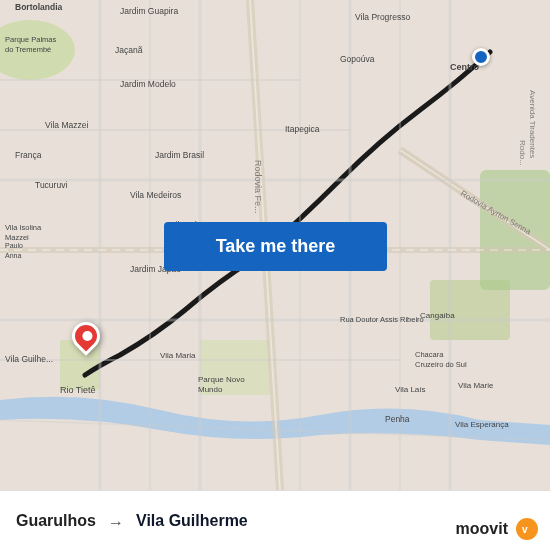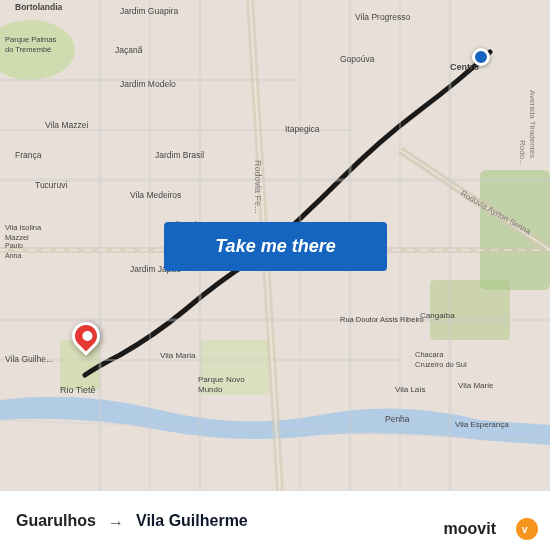--- a/index.html
+++ b/index.html
@@ -38,21 +38,20 @@
       color: white;
       border: none;
       border-radius: 4px;
       font-size: 18px;
       font-weight: bold;
       cursor: pointer;
       display: flex;
       align-items: center;
       justify-content: center;
       z-index: 10;
-      font-style: italic;
     }
 
     
     .bottom-bar {
       position: absolute;
       bottom: 0;
       left: 0;
       width: 550px;
       height: 60px;
       background: white;
@@ -79,21 +78,21 @@
       font-weight: bold;
       color: #0f172a;
     }
 
     .moovit-logo {
       position: absolute;
       right: 12px;
       bottom: 10px;
       display: flex;
       align-items: center;
-      gap: 20px;
+      gap: 8px;
     }
 
     .moovit-text {
       font-size: 16px;
       font-weight: bold;
       color: #222;
     }
 
     .moovit-dot {
       width: 22px;

